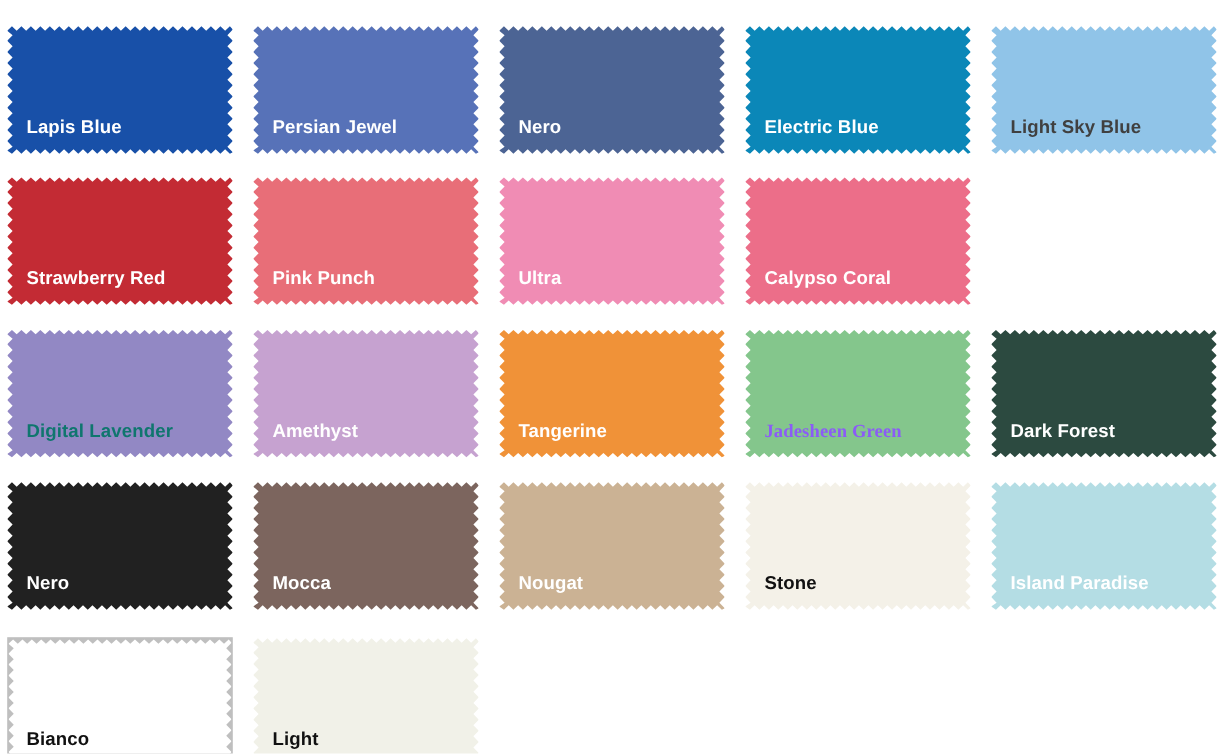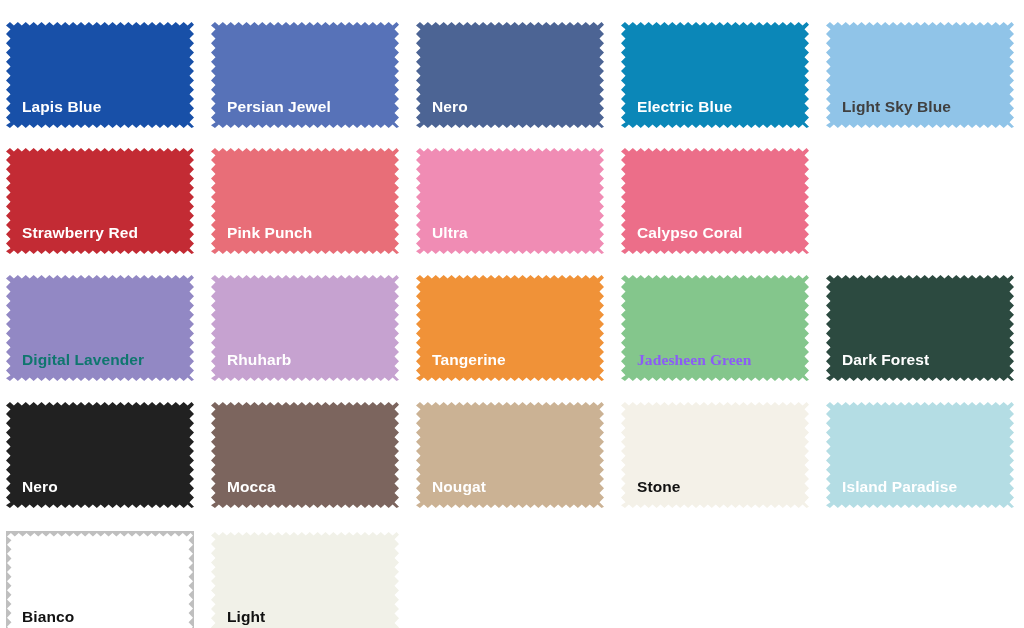--- a/index.html
+++ b/index.html
@@ -199,21 +199,21 @@
         <span class="swatch-label" style="color: rgb(255, 255, 255);">Calypso Coral</span>
       </div>
     </div>
     <div class="swatch-row r2">
       <div class="swatch-cell">
         <div class="swatch" style="background: rgb(146, 136, 196);"></div>
         <span class="swatch-label" style="color: #0f766e;">Digital Lavender</span>
       </div>
       <div class="swatch-cell">
         <div class="swatch" style="background: rgb(198, 162, 208);"></div>
-        <span class="swatch-label" style="color: rgb(255, 255, 255);">Rhuharb</span>
+        <span class="swatch-label" style="color: rgb(255, 255, 255);">Amethyst</span>
       </div>
       <div class="swatch-cell">
         <div class="swatch" style="background: rgb(240, 146, 56);"></div>
         <span class="swatch-label" style="color: rgb(255, 255, 255);">Tangerine</span>
       </div>
       <div class="swatch-cell">
         <div class="swatch" style="background: rgb(132, 198, 140);"></div>
         <span class="swatch-label" style="color: #8b5cf6; font-family: Liberation Serif, serif;">Jadesheen Green</span>
       </div>
       <div class="swatch-cell">

